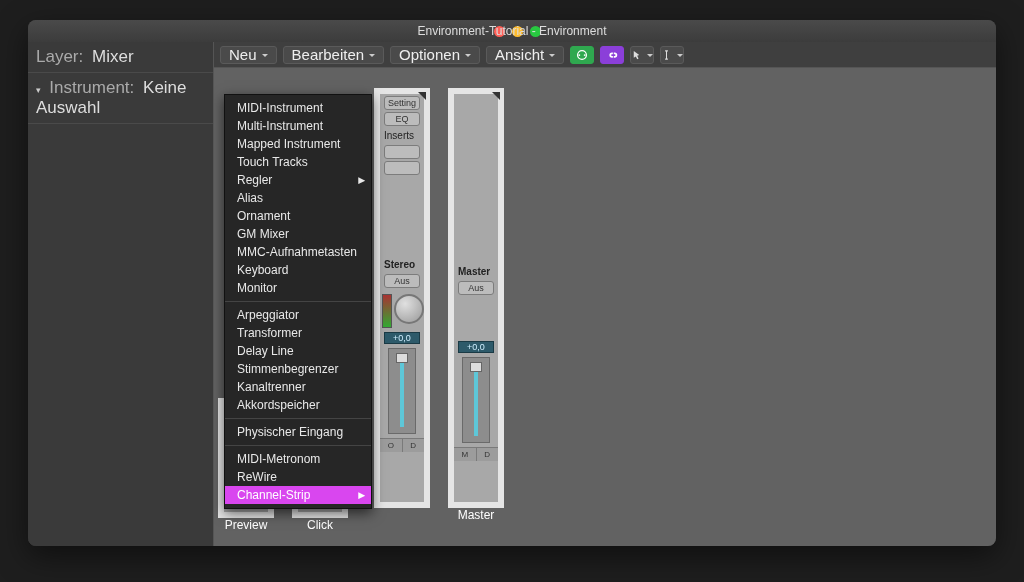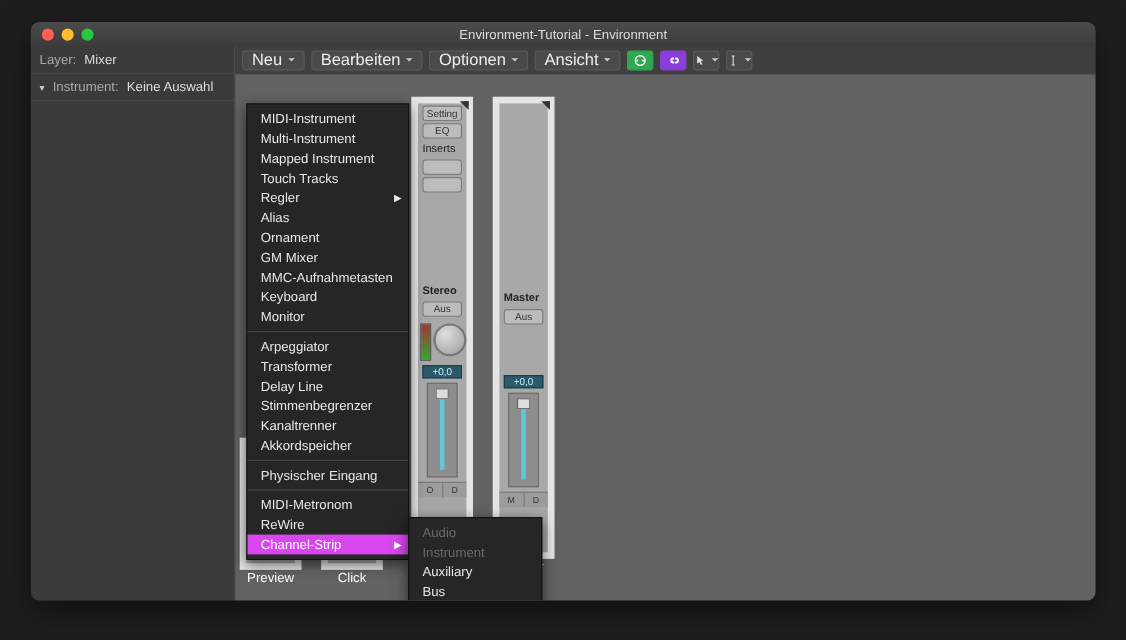--- a/index.html
+++ b/index.html
@@ -1,29 +1,29 @@
 <!DOCTYPE html>
 <html><head>
 <meta charset="utf-8">
 <style>
   * { margin: 0; padding: 0; box-sizing: border-box; font-family: -apple-system, "Helvetica Neue", Arial, sans-serif; }
   body { background: #1e1e1e; width: 1024px; height: 582px; overflow: hidden; font-size: 12px; color: #ccc; }
 
   .window { position: absolute; left: 28px; top: 20px; width: 968px; height: 526px; background: #383838; border-radius: 8px; box-shadow: 0 10px 30px rgba(0,0,0,.5); display: flex; flex-direction: column; overflow: hidden; }
 
-  .titlebar { height: 22px; background: linear-gradient(#4a4a4a,#3c3c3c); display: flex; align-items: center; position: relative; }
+  .titlebar { height: 22px; background: linear-gradient(#4a4a4a,#3c3c3c); display: flex; align-items: center; position: relative; justify-content: center; }
   .traffic { display: flex; gap: 7px; margin-left: 10px; }
   .dot { width: 11px; height: 11px; border-radius: 50%; }
   .dot.r { background:#ff5f57; } .dot.y{background:#febc2e;} .dot.g{background:#28c840;}
   .title { position:absolute; left:0; right:0; text-align:center; font-size:12px; color:#ddd; }
 
   .body { flex:1; display:flex; background:#303030; }
 
   .sidebar { width:186px; background:#3a3a3a; border-right:1px solid #555; display:flex; flex-direction:column; }
-  .sidebar .row { padding:5px 8px; border-bottom:1px solid #4a4a4a; font-size:12px; color:#ddd; }
+  .sidebar .row { padding:5px 8px; border-bottom:1px solid #4a4a4a; font-size:17px; color:#ddd; }
   .sidebar .row .label { color:#aaa; margin-right:4px; }
   .sidebar .row .tri::before { content:"▾"; margin-right:4px; font-size:9px; color:#ccc; }
 
   .main { flex:1; display:flex; flex-direction:column; position:relative; }
 
   .toolbar { height:26px; background:#3f3f3f; border-bottom:1px solid #555; display:flex; align-items:center; padding:0 6px; gap:6px; }
   .tb-btn { background:#4a4a4a; border:1px solid #5a5a5a; border-radius:3px; height:18px; padding:0 8px; display:flex; align-items:center; gap:5px; font-size:15px; color:#eee; cursor:pointer; }
   .tb-btn .chev::after { content:""; display:inline-block; border:3px solid transparent; border-top-color:#ccc; margin-top:3px; }
   .tb-icon { width:24px; justify-content:center; padding:0; }
   .tb-icon.green { background:#2fa84f; border-color:#2fa84f; }
@@ -234,24 +234,18 @@
             <div class="item">Kanaltrenner</div>
             <div class="item">Akkordspeicher</div>
             <div class="item sep"></div>
             <div class="item">Physischer Eingang</div>
             <div class="item sep"></div>
             <div class="item">MIDI-Metronom</div>
             <div class="item">ReWire</div>
             <div class="item hi">Channel-Strip<span class="sub-arrow">▶</span></div>
           </div>
 
-        <div class="menu sub-menu" id="sub-menu">
-            <div class="item disabled">Audio</div>
-            <div class="item disabled">Instrument</div>
-            <div class="item">Auxiliary</div>
-            <div class="item">Bus</div>
-          </div>
 
       </div>
 
     </div>
   </div>
 </div>
 
 </body></html>

